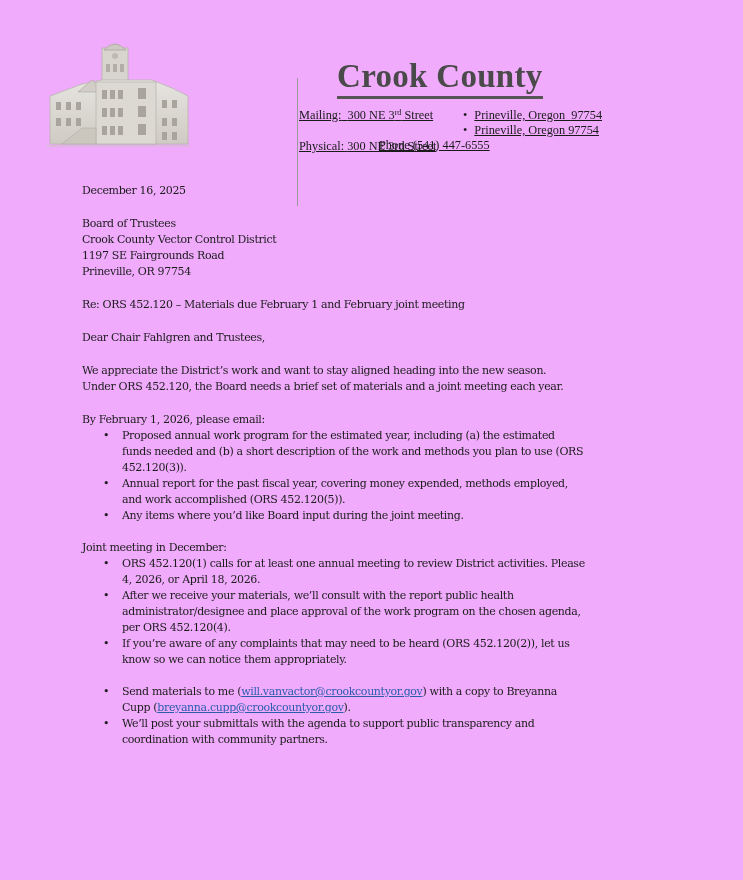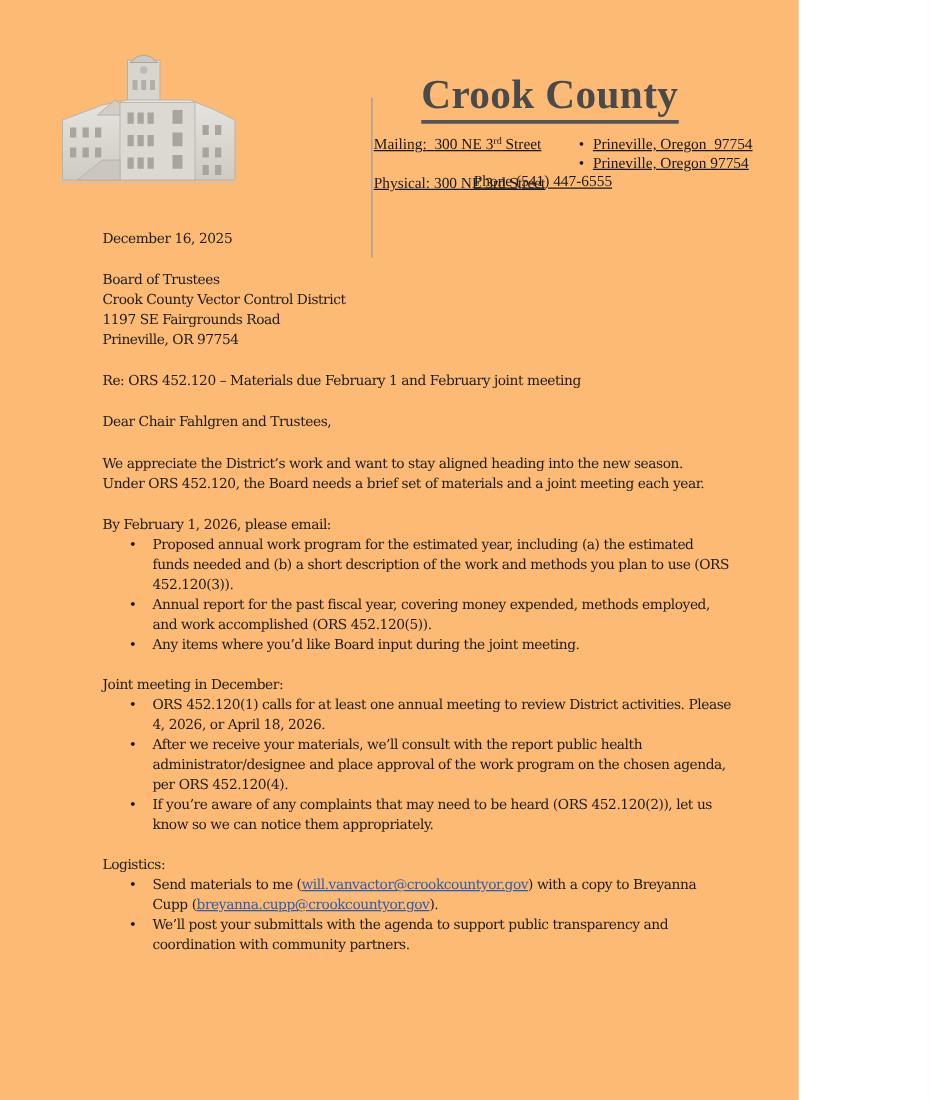--- a/index.html
+++ b/index.html
@@ -11,23 +11,23 @@
       width: 743px;
       height: 880px;
       position: relative;
       overflow: hidden;
       font-family: "DejaVu Serif", "Liberation Serif", serif;
       color: #1c1c1c;
     }
     .page {
       position: absolute;
       left: 0; top: 0;
-      width: 639px;
+      width: 743px;
       height: 880px;
-      background: #fdba74;
+      background: #f0abfc;
     }
 
     
     .logo {
       position: absolute;
       left: 42px;
       top: 40px;
       width: 152px;
       height: 112px;
     }
@@ -251,21 +251,20 @@
         <li>
           <span class="dot">•</span>
           <div class="line">If you’re aware of any complaints that may need to be heard (ORS 452.120(2)), let us</div>
           <div class="line">know so we can notice them appropriately.</div>
         </li>
       </ul>
     </div>
     <div class="gap"></div>
 
     <div>
-      <div class="line">Logistics:</div>
       <ul class="bul">
         <li>
           <span class="dot">•</span>
           <div class="line"><span>Send materials to me (</span><a class="email-link" title="will.vanvactor@crookcountyor.gov">will.vanvactor@crookcountyor.gov</a><span>) with a copy to Breyanna</span></div>
           <div class="line"><span>Cupp (</span><a class="email-link" title="breyanna.cupp@crookcountyor.gov">breyanna.cupp@crookcountyor.gov</a><span>).</span></div>
         </li>
         <li>
           <span class="dot">•</span>
           <div class="line">We’ll post your submittals with the agenda to support public transparency and</div>
           <div class="line">coordination with community partners.</div>

